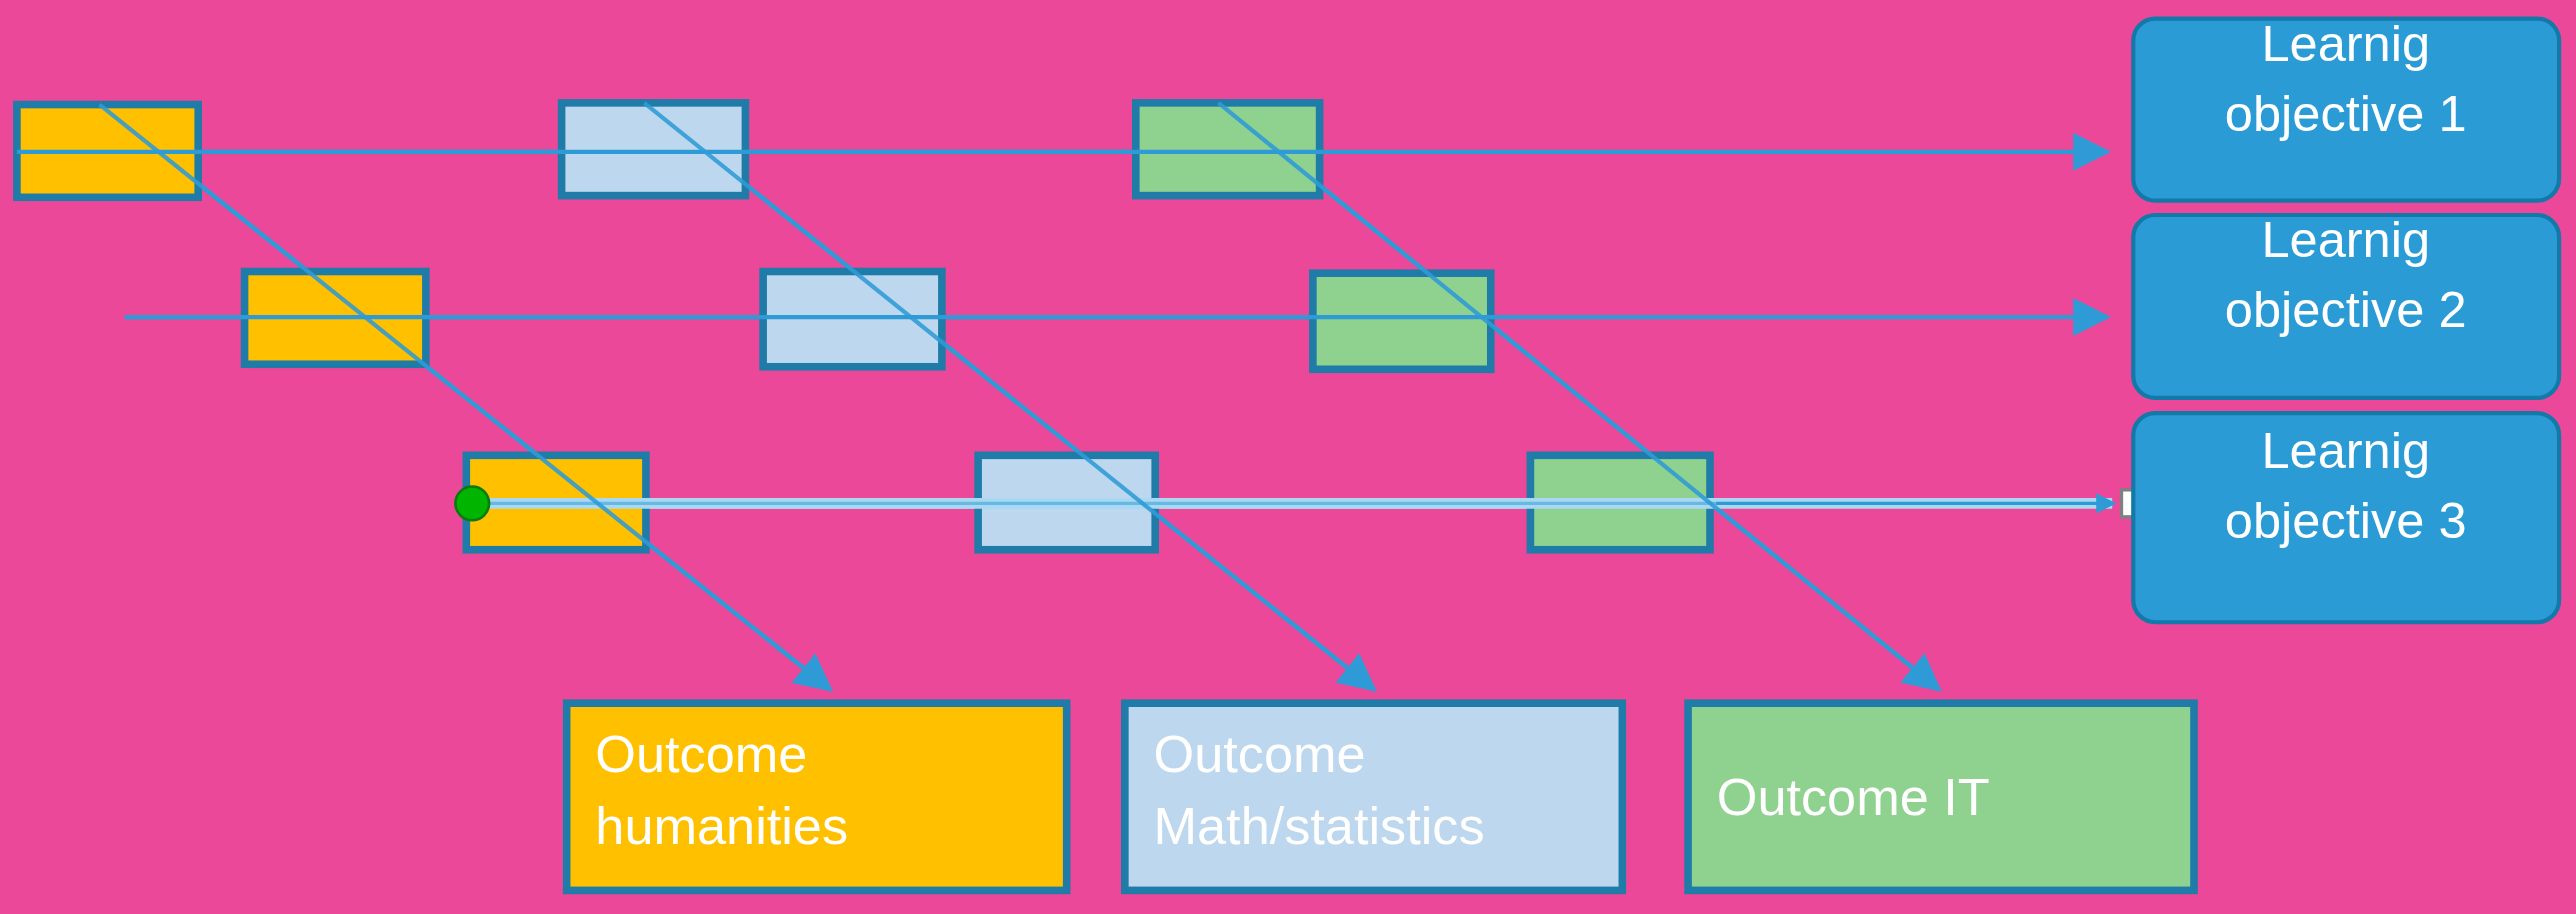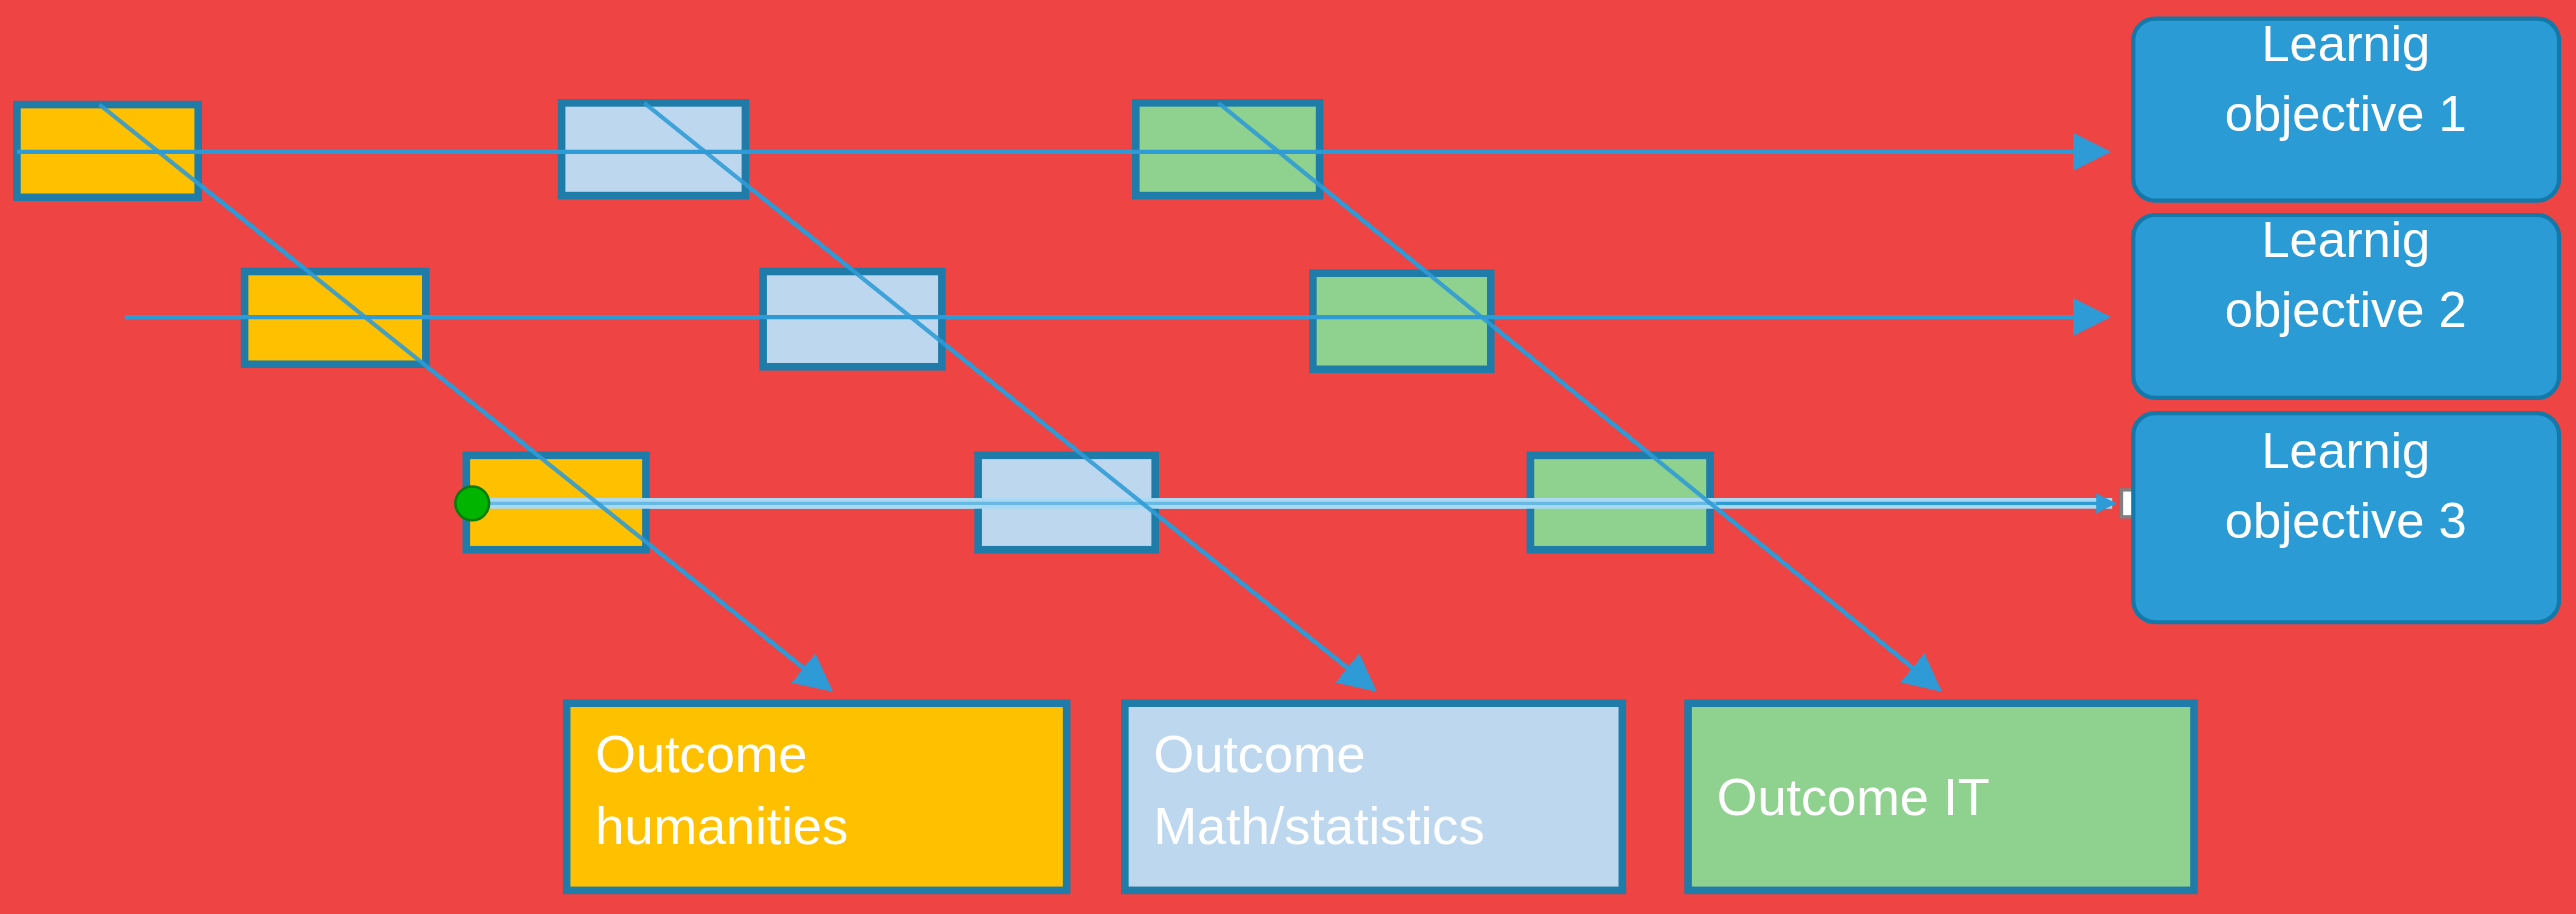--- a/index.html
+++ b/index.html
@@ -10,21 +10,21 @@
   body {
     width: 2576px;
     height: 914px;
     font-family: "Liberation Sans", sans-serif;
     overflow: hidden;
   }
   #diagram-root {
     position: relative;
     width: 2576px;
     height: 914px;
-    background: #ef4444;
+    background: #ec4899;
   }
   svg.canvas {
     position: absolute;
     inset: 0;
     width: 2576px;
     height: 914px;
     display: block;
   }
   .box-label {
     font-family: "Liberation Sans", sans-serif;

